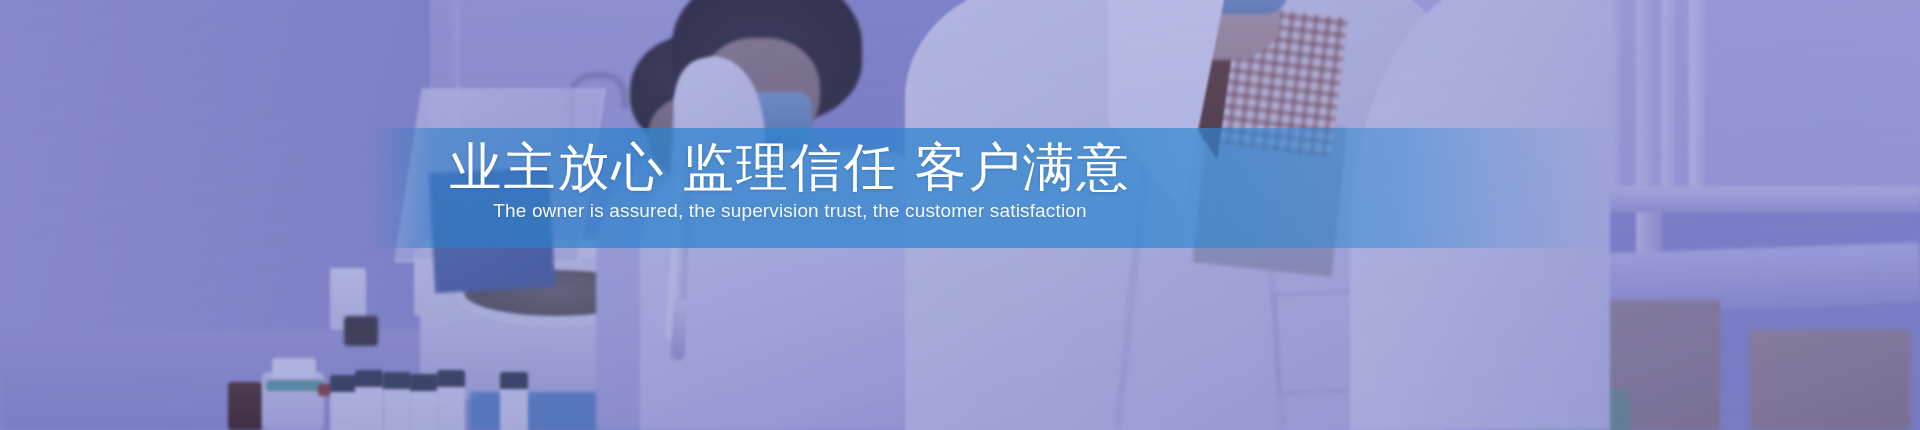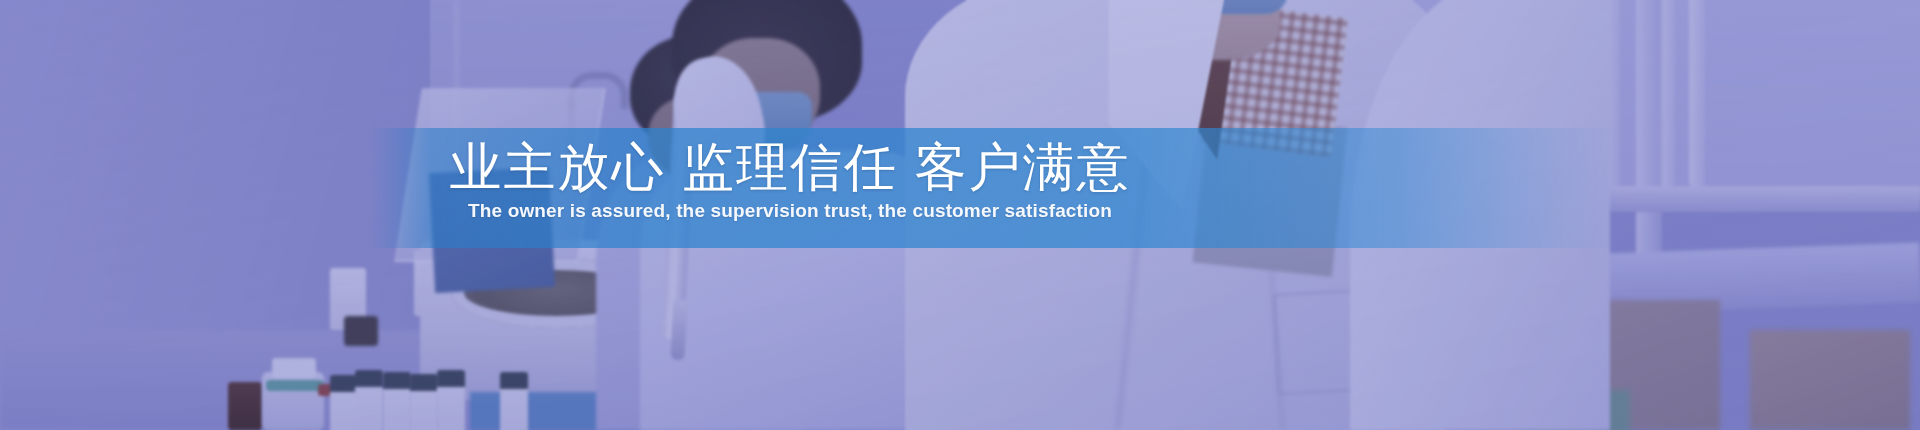--- a/index.html
+++ b/index.html
@@ -496,21 +496,21 @@
     font-weight: 400;
     letter-spacing: 2px;
     white-space: nowrap;
     margin: 0 0 6px 0;
     text-shadow: 0 1px 3px rgba(20,50,90,0.25);
   }
   .subline {
     color: #f4f7fb;
     font-size: 19px;
     line-height: 1.2;
-    font-weight: 700;
+    font-weight: 400;
     letter-spacing: 0.15px;
     white-space: nowrap;
     margin: 0;
     text-shadow: 0 1px 2px rgba(20,50,90,0.22);
   }
 </style>
 </head>
 <body>
 
 <div class="banner">

